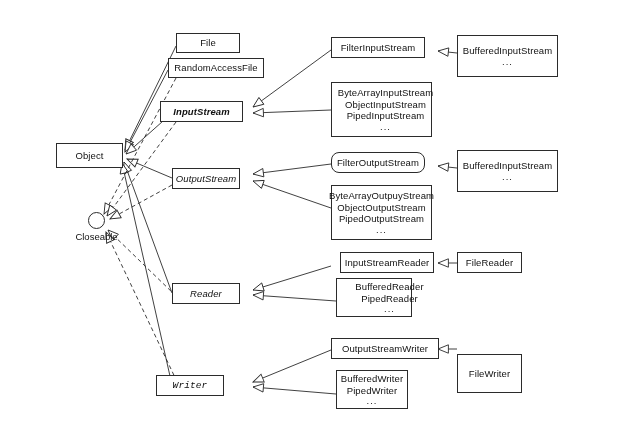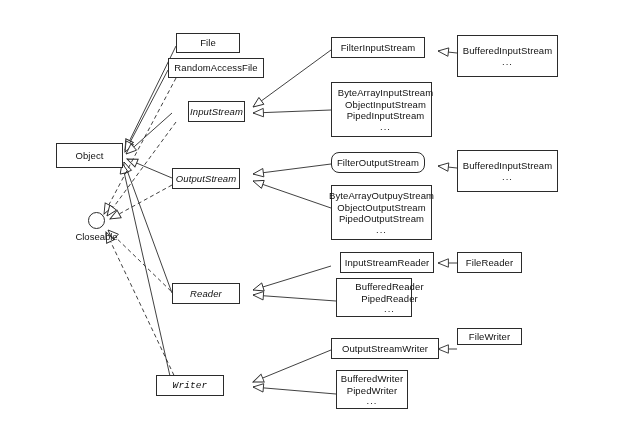--- a/index.html
+++ b/index.html
@@ -183,21 +183,21 @@
   </div>
 
   <div class="node" style="left:176px; top:33px; width:64px; height:20px;">
     <span class="node-label">File</span>
   </div>
 
   <div class="node" style="left:168px; top:58px; width:96px; height:20px;">
     <span class="node-label">RandomAccessFile</span>
   </div>
 
-  <div class="node abstract" style="left:188px; top:101px; width:57px; height:21px;">
+  <div class="node abstract" style="left:160px; top:101px; width:83px; height:21px;font-weight:bold;">
     <span class="node-label">InputStream</span>
   </div>
 
   <div class="node abstract" style="left:172px; top:168px; width:68px; height:21px;">
     <span class="node-label">OutputStream</span>
   </div>
 
   <div class="node abstract" style="left:172px; top:283px; width:68px; height:21px;">
     <span class="node-label">Reader</span>
   </div>
@@ -249,21 +249,21 @@
   <div class="node" style="left:336px; top:278px; width:76px; height:39px;padding-left:31px;">
     <span class="node-label">BufferedReader</span>
     <span class="node-label">PipedReader</span>
     <span class="node-ellipsis">...</span>
   </div>
 
   <div class="node" style="left:331px; top:338px; width:108px; height:21px;">
     <span class="node-label">OutputStreamWriter</span>
   </div>
 
-  <div class="node" style="left:457px; top:328px; width:65px; height:17px;">
+  <div class="node" style="left:457px; top:354px; width:65px; height:39px;">
     <span class="node-label">FileWriter</span>
   </div>
 
   <div class="node" style="left:336px; top:370px; width:72px; height:39px;">
     <span class="node-label">BufferedWriter</span>
     <span class="node-label">PipedWriter</span>
     <span class="node-ellipsis">...</span>
   </div>
 
 </div>

